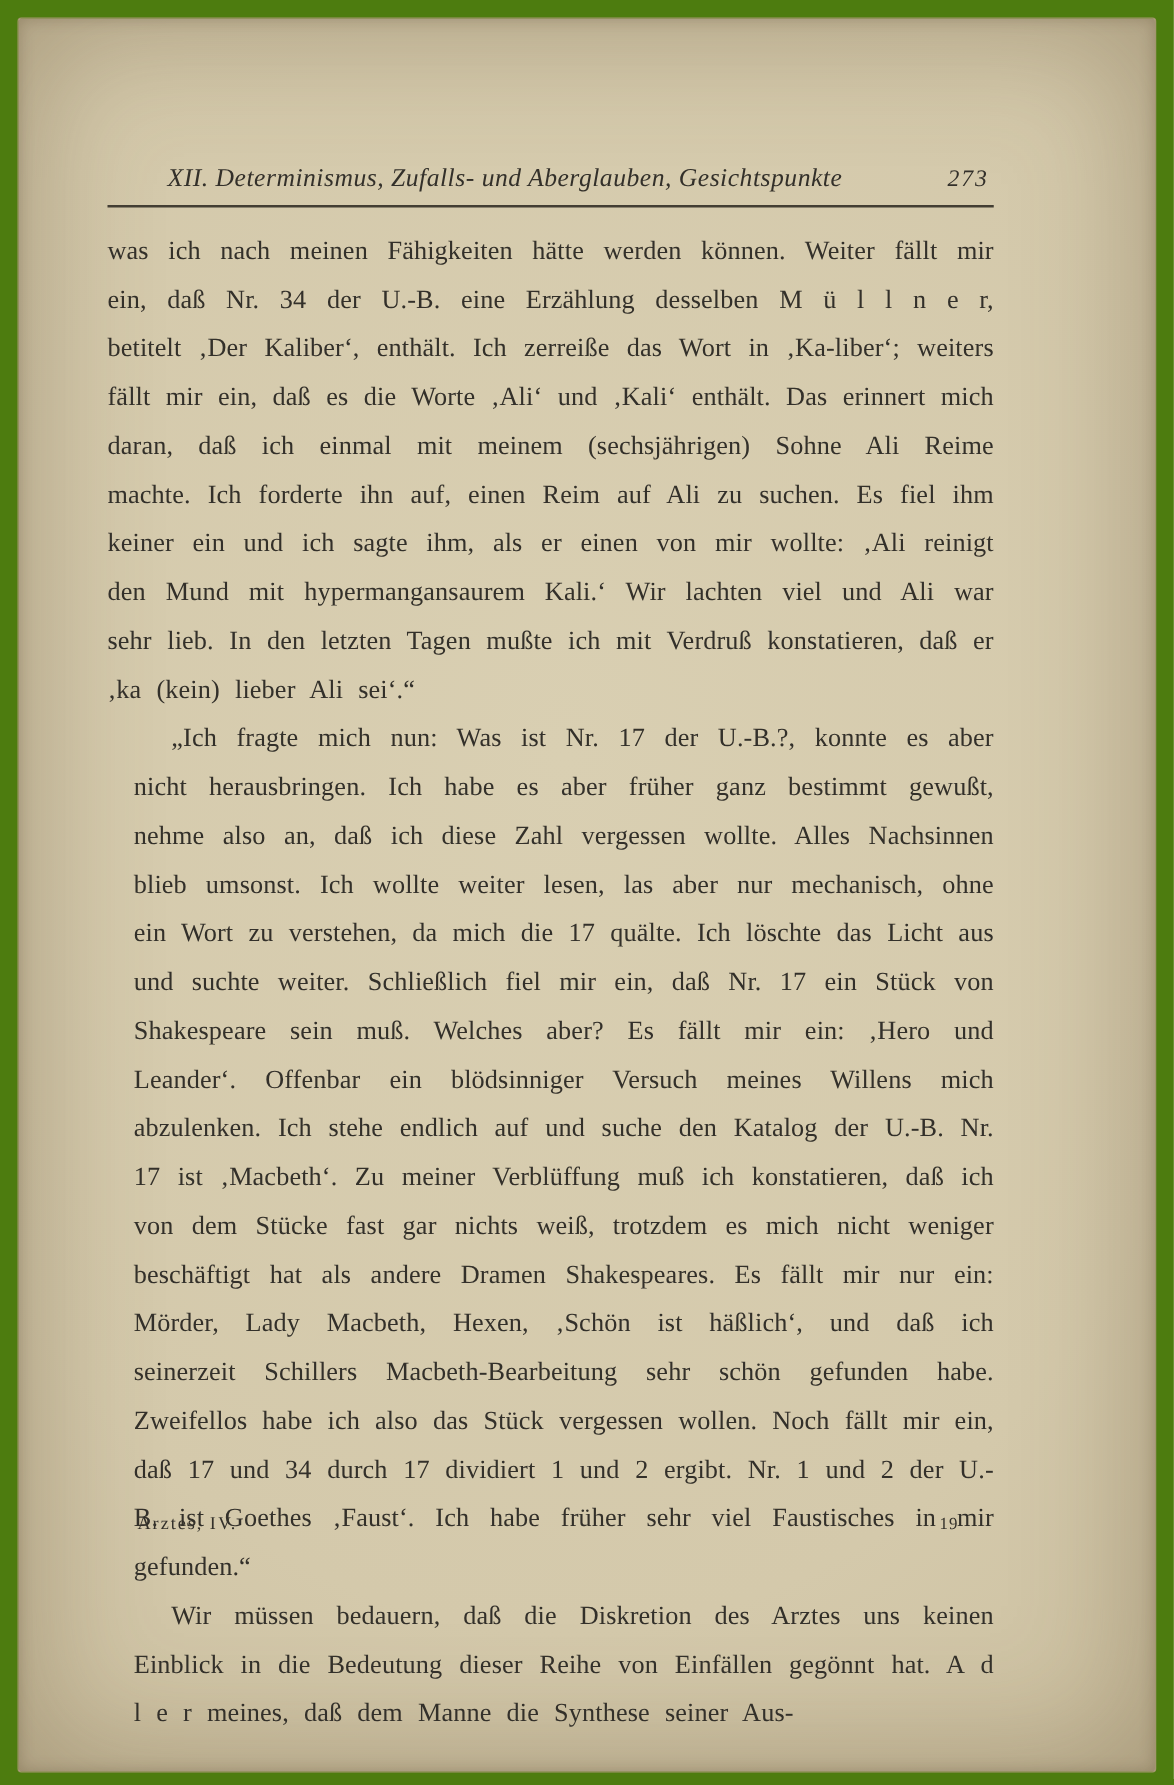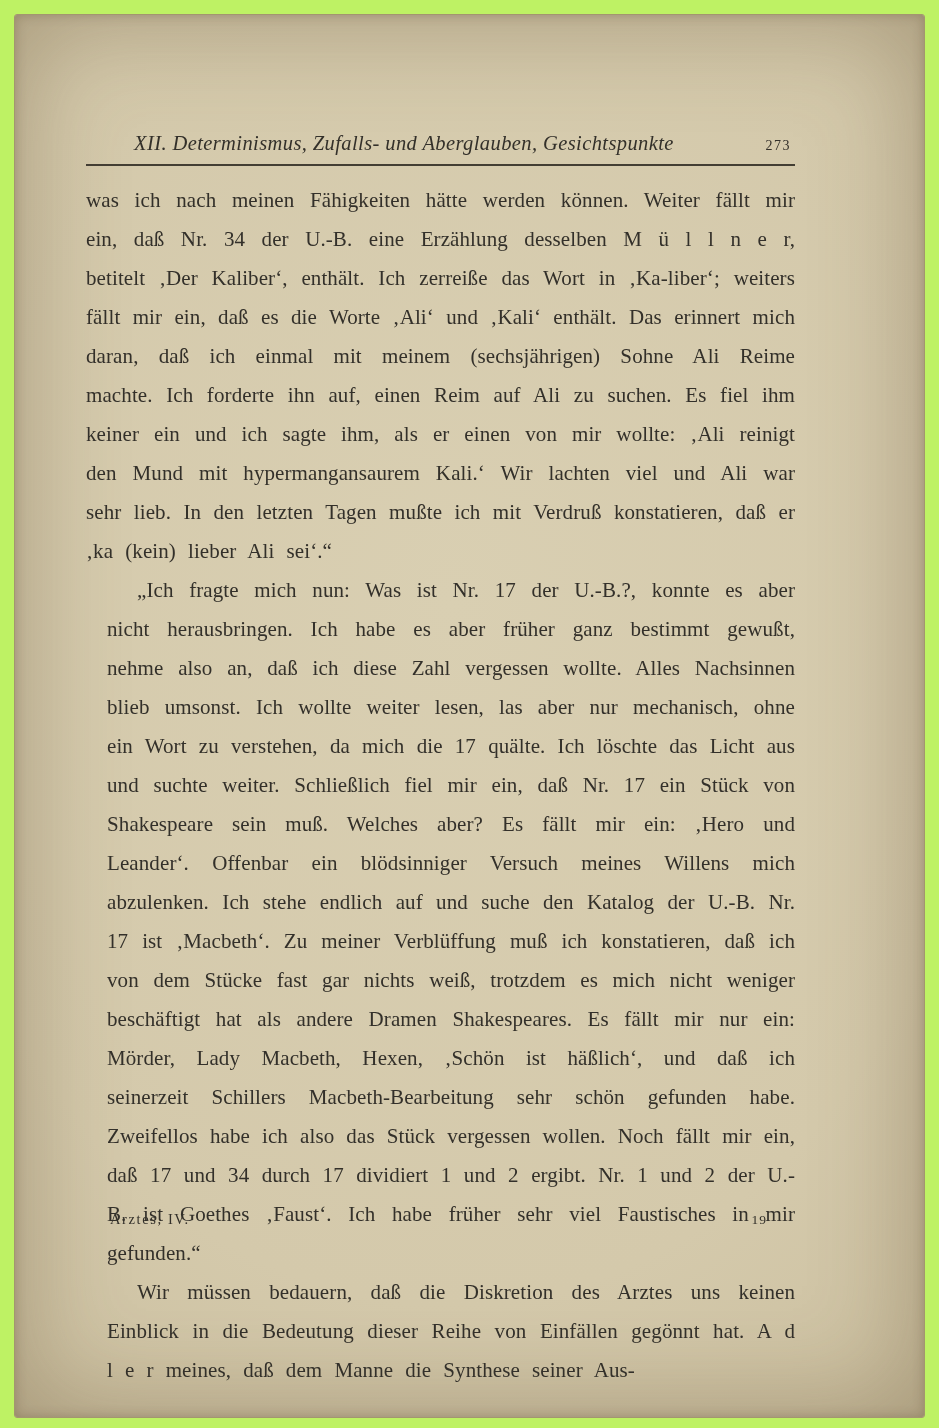--- a/index.html
+++ b/index.html
@@ -6,21 +6,21 @@
   html,body { width:939px; height:1428px; }
   body {
     background:#f8f7f3;
     font-family:"Liberation Serif","DejaVu Serif",serif;
     overflow:hidden;
     position:relative;
   }
   .scan-frame {
     position:absolute; inset:0;
     padding:14px 14px 10px 14px;
-    background:#bef264;
+    background:#4d7c0f;
   }
   .paper {
     position:relative;
     width:100%; height:100%;
     background: radial-gradient(ellipse 120% 100% at 48% 42%, #d9cfb2 0%, #d4c9ab 50%, #c2b593 100%);
     border:1px solid #a3966f;
     border-radius:3px;
     box-shadow:
       inset 0 0 95px 18px rgba(92,72,42,0.30),
       inset 0 0 12px rgba(70,52,28,0.28);
@@ -37,23 +37,24 @@
     align-items:baseline;
     padding:0 4px 0 48px;
   }
   .running-head .title {
     font-style:italic;
     font-size:20.5px;
     letter-spacing:0.4px;
     white-space:nowrap;
   }
   .running-head .folio {
-    font-size:14px;
+    font-size:19px;
     letter-spacing:1.5px;
     margin-left:18px;
+    font-style:italic;
   }
   .head-rule {
     margin-top:9px;
     border-top:2px solid #433e33;
     height:0;
   }
   .text-block {
     margin-top:15px;
     font-size:21px;
     line-height:39px;

